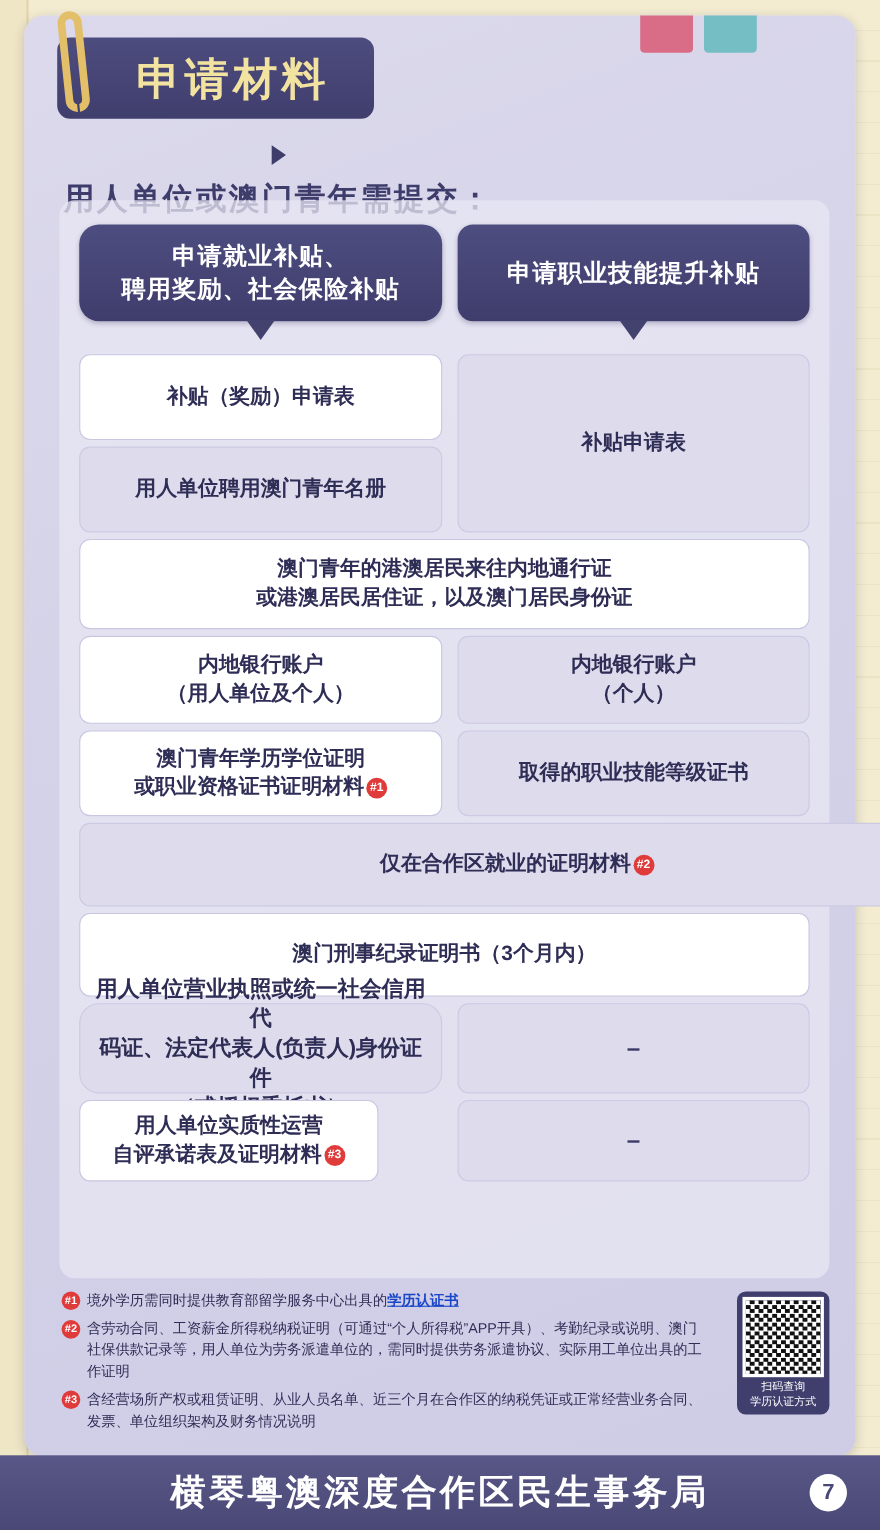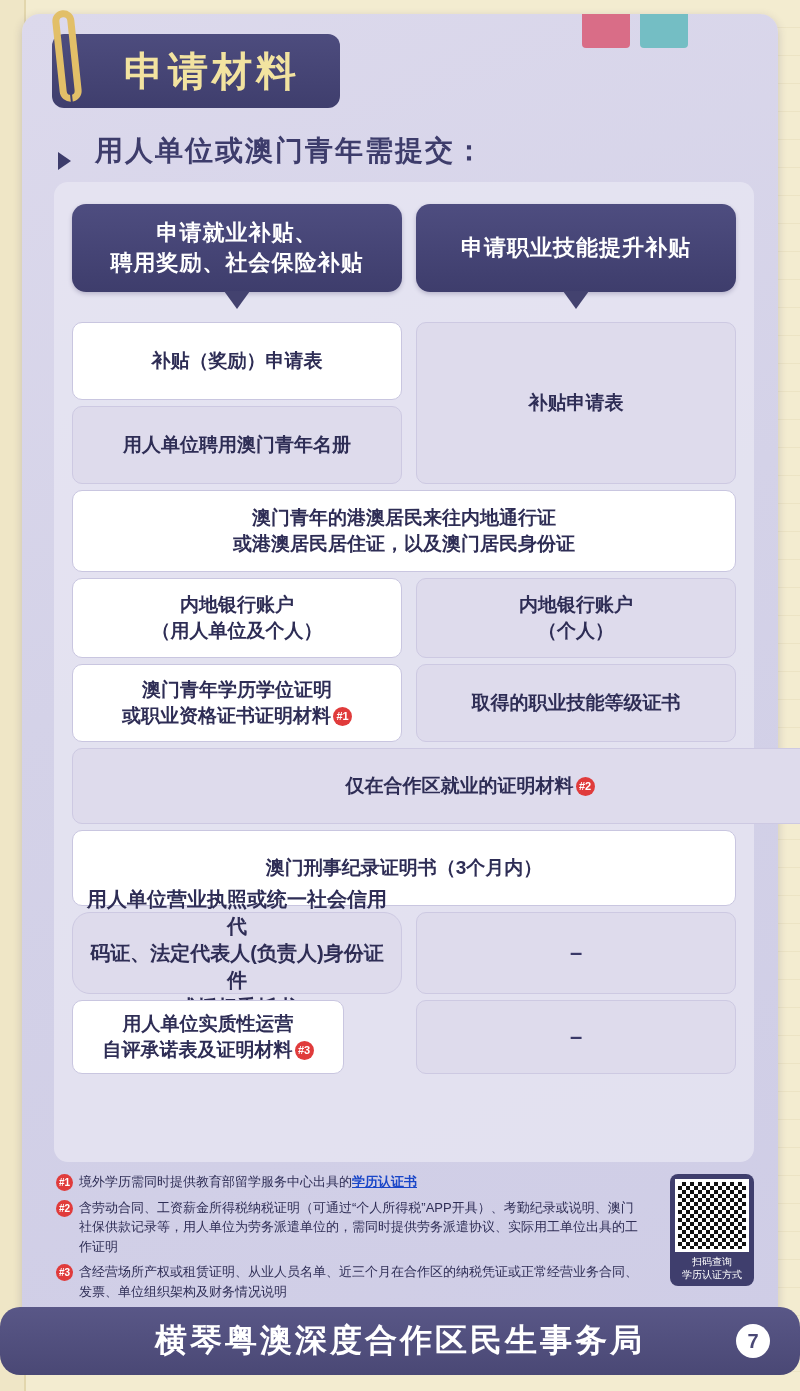--- a/index.html
+++ b/index.html
@@ -57,21 +57,21 @@
     background: transparent;
   }
   .clip:after {
     content:""; position:absolute; left: 3px; top: 26px; right: 3px; bottom: -10px;
     background: linear-gradient(180deg,#4d4c7e 0%,#3f3e6d 100%);
     z-index: -1;
   }
 
   .subhead {
     position: absolute; left: 36px; top: 118px;
-    display: flex; align-items: flex-end; gap: 24px;
+    display: flex; align-items: center; gap: 12px; flex-direction: column;
   }
   .subhead .arrow {
     width: 0; height: 0;
     border-left: 13px solid #3d3c6b;
     border-top: 9px solid transparent;
     border-bottom: 9px solid transparent;
   }
   .subhead .txt {
     font-size: 28px; font-weight: bold; color: #3d3c6b; letter-spacing: 2px;
   }
@@ -84,21 +84,21 @@
   }
   .col-head {
     position: absolute; top: 22px;
     height: 88px; border-radius: 14px;
     background: linear-gradient(180deg,#4e4d80 0%,#3e3d6c 100%);
     color: #ffffff;
     display: flex; align-items: center; justify-content: center; text-align: center;
     font-size: 22px; font-weight: bold; line-height: 1.35; letter-spacing: 1px;
     box-shadow: 0 2px 4px rgba(50,45,90,.25);
   }
-  .col-head.left { left: 18px; width: 330px; }
+  .col-head.left { left: 18px; width: 330px; border-radius: 18px; }
   .col-head.right { left: 362px; width: 320px; }
   .col-head .caret {
     position: absolute; bottom: -17px; left: 50%; margin-left: -13px;
     width: 0; height: 0;
     border-left: 13px solid transparent;
     border-right: 13px solid transparent;
     border-top: 18px solid #43426f;
   }
 
   .cell {
@@ -146,23 +146,23 @@
     width: 74px; height: 74px; background:
       repeating-conic-gradient(#111 0% 25%, #fff 0% 50%) 0 0/8px 8px;
     border: 3px solid #fff;
   }
   .qr-cap {
     color: #fff; font-size: 10px; line-height: 1.25; text-align: center; margin-top: 4px;
   }
 
   
   .footer {
-    position: absolute; left: 0; right: 0; bottom: 16px; height: 68px;
+    position: absolute; left: 0; right: 0; bottom: 0; height: 68px;
     background: linear-gradient(180deg,#595787 0%,#4a4875 100%);
-    display: flex; align-items: center; justify-content: center; border-radius: 20px;
+    display: flex; align-items: center; justify-content: center;
   }
   .footer .ftxt {
     color: #ffffff; font-size: 32px; font-weight: bold; letter-spacing: 3px;
   }
   .page-num {
     position: absolute; right: 30px; top: 50%; margin-top: -17px;
     width: 34px; height: 34px; border-radius: 50%;
     background: #ffffff; color: #4a4875;
     font-size: 20px; font-weight: bold;
     display: flex; align-items: center; justify-content: center;

